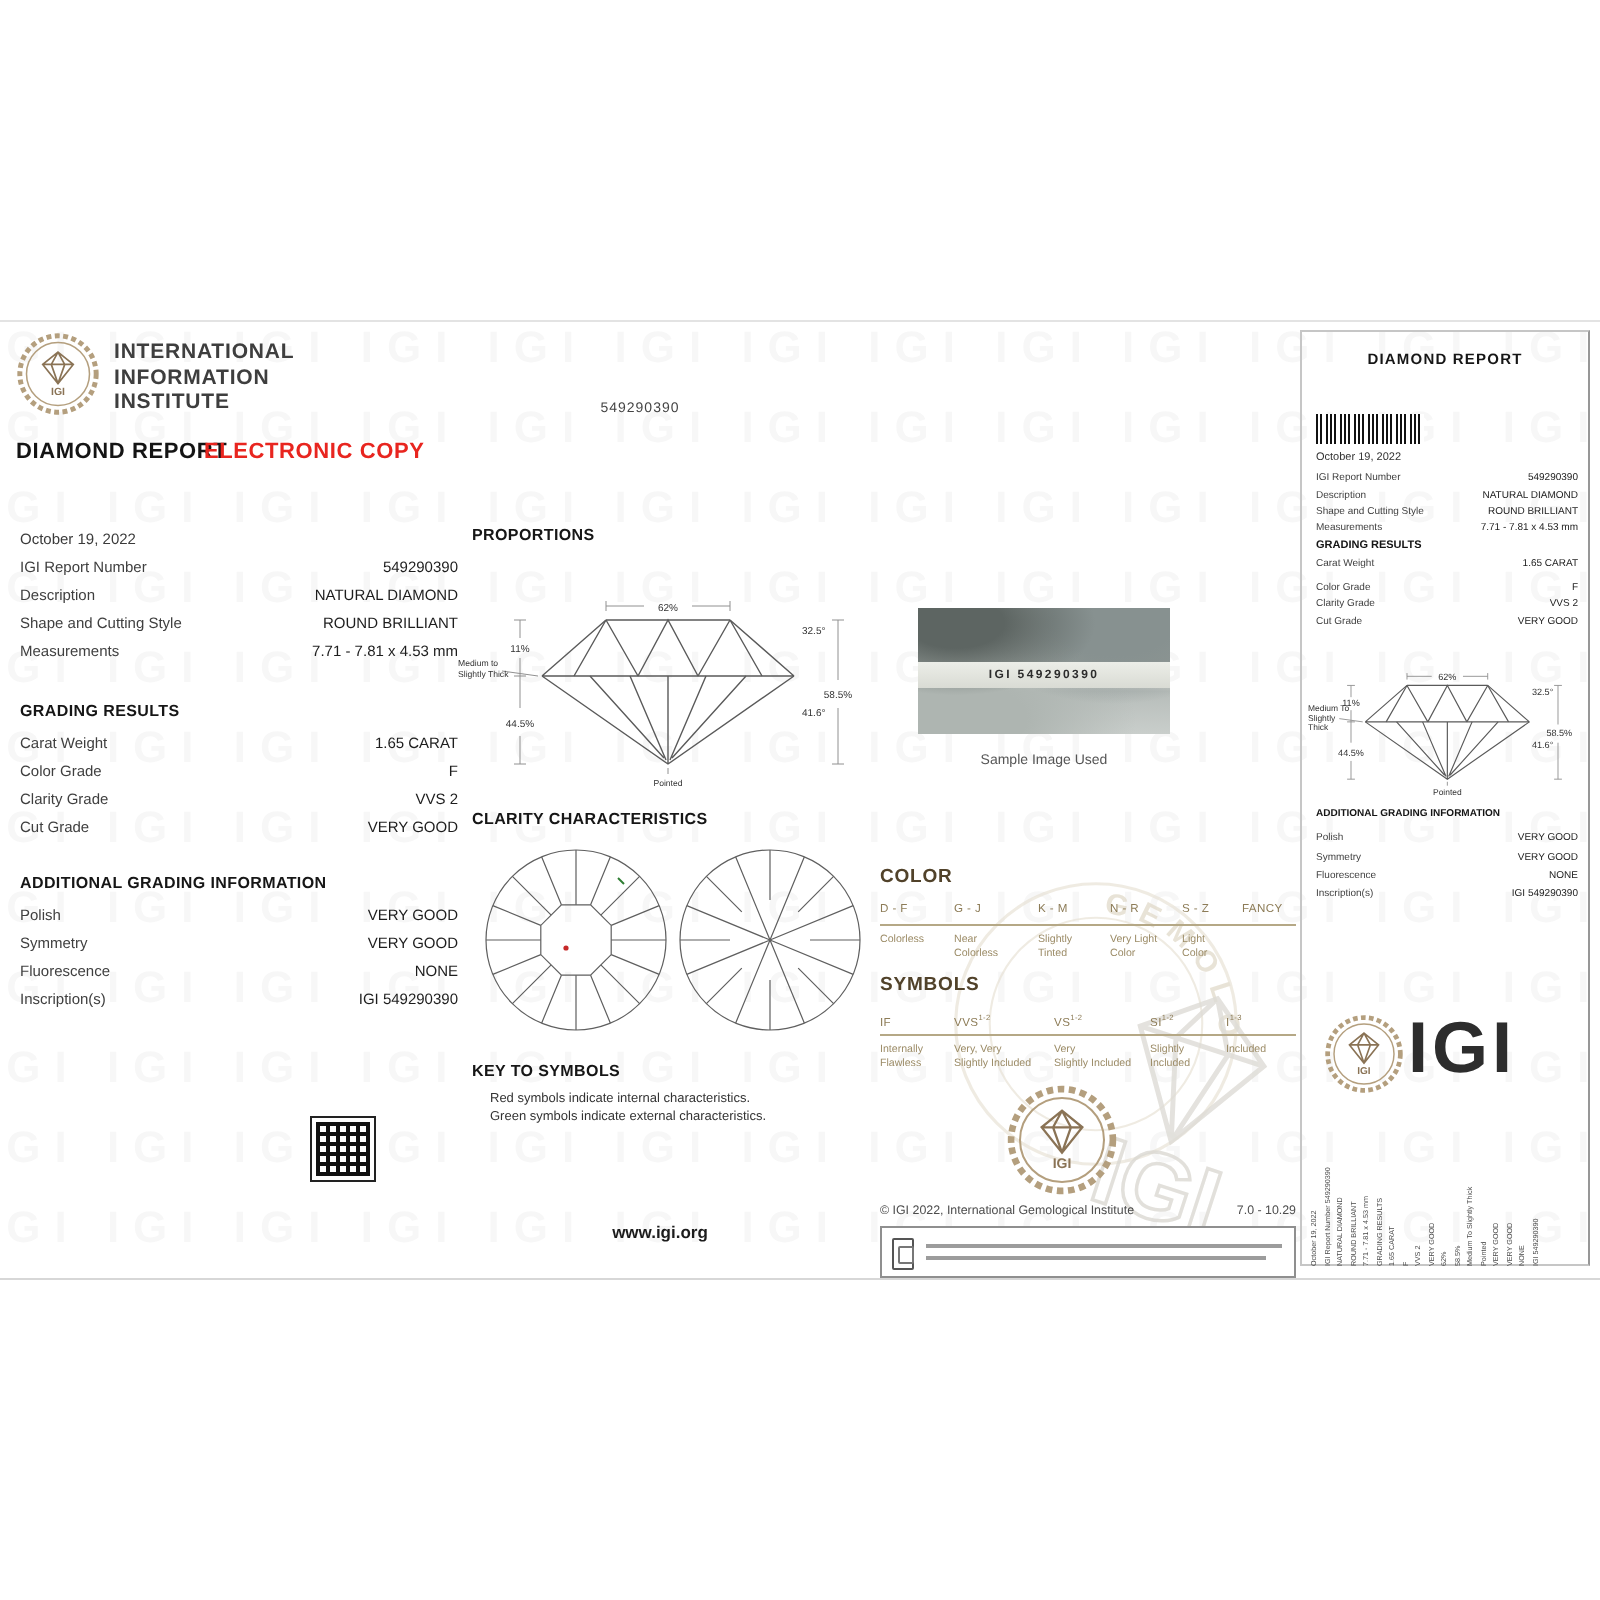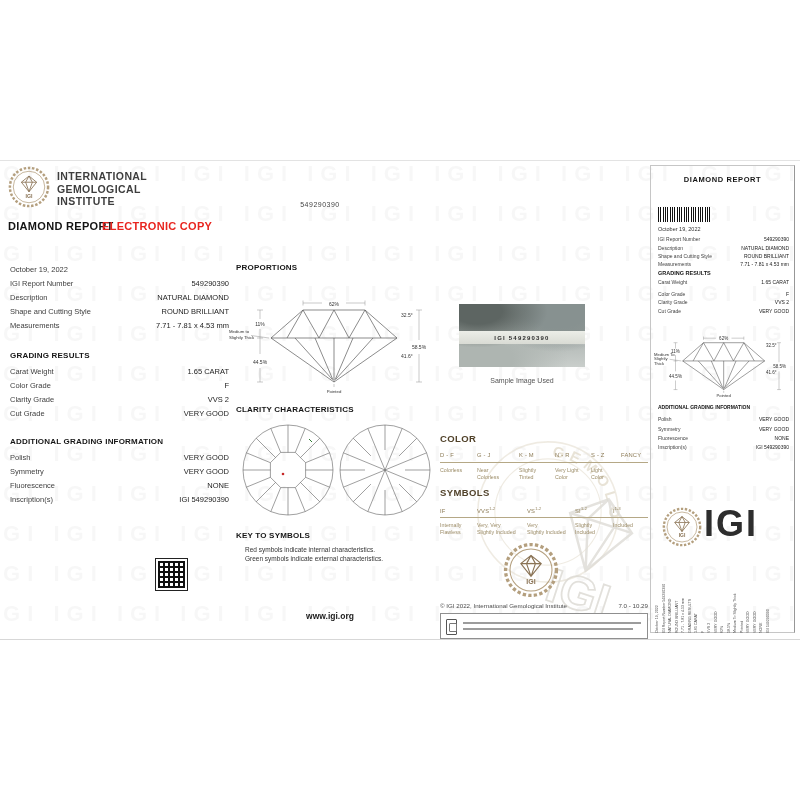--- a/index.html
+++ b/index.html
@@ -87,21 +87,21 @@
       </div>
 
     <svg class="abs" style="left:8px;top:5px" width="42" height="42" viewBox="0 0 44 44">
       <circle cx="22" cy="22" r="20" fill="none" stroke="#b49f7e" stroke-width="2.6" stroke-dasharray="2.6 1.8"></circle>
       <circle cx="22" cy="22" r="16.5" fill="none" stroke="#b49f7e" stroke-width="0.8"></circle>
       <path d="M22 10.5 L30 17 L22 27 L14 17 Z M14 17 H30 M22 10.5 L18.5 17 L22 27 M22 10.5 L25.5 17 L22 27" fill="none" stroke="#8a7355" stroke-width="0.9"></path>
       <text x="22" y="33" text-anchor="middle" font-size="5.5" font-weight="bold" fill="#8a7355">IGI</text>
     </svg>
     <div class="inst-name">
       <div>INTERNATIONAL</div>
-      <div>GEMOLOGICAL</div>
+      <div>INFORMATION</div>
       <div>INSTITUTE</div>
     </div>
     <div class="doc-type">DIAMOND REPORT</div>
     <div class="copy-type">ELECTRONIC COPY</div>
 
     <div class="date">October 19, 2022</div>
 
     <div class="row" style="top:118px">
       <span class="lbl">IGI Report Number</span>
       <span class="val">549290390</span>

